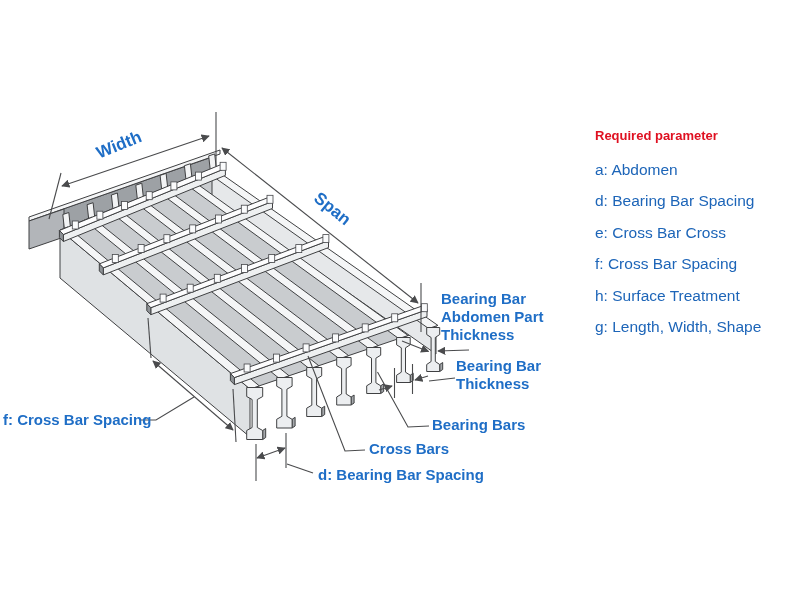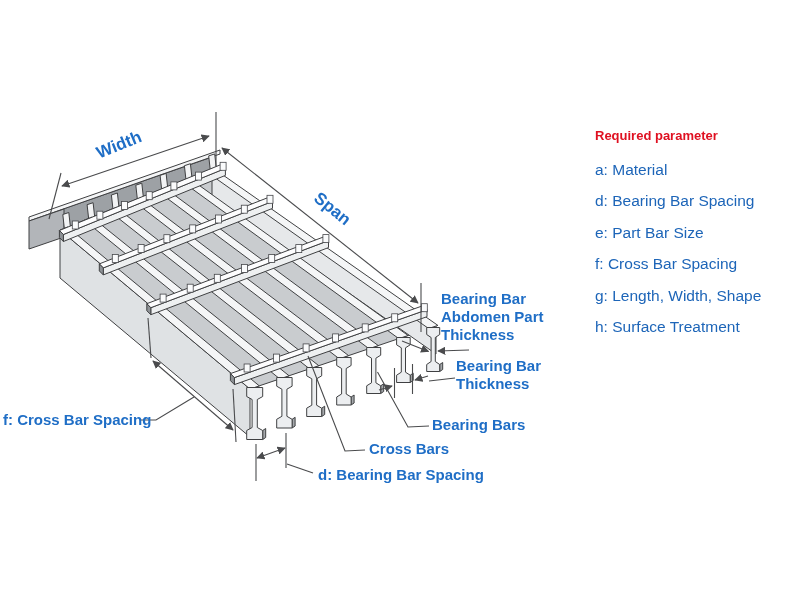--- a/index.html
+++ b/index.html
@@ -185,21 +185,21 @@
     <text class="lbl" x="456" y="389">Thickness</text>
   </g>
   <text class="lbl" x="432" y="430">Bearing Bars</text>
   <text class="lbl" x="369" y="454">Cross Bars</text>
   <text class="lbl" x="318" y="480">d: Bearing Bar Spacing</text>
   <text class="lbl" x="3" y="425">f: Cross Bar Spacing</text>
 </svg>
 
 <div id="param-panel">
   <div id="param-title">Required parameter</div>
-  <div class="param-item">a: Material</div>
+  <div class="param-item">a: Abdomen</div>
   <div class="param-item">d: Bearing Bar Spacing</div>
-  <div class="param-item">e: Part Bar Size</div>
+  <div class="param-item">e: Cross Bar Cross</div>
   <div class="param-item">f: Cross Bar Spacing</div>
+  <div class="param-item">h: Surface Treatment</div>
   <div class="param-item">g: Length, Width, Shape</div>
-  <div class="param-item">h: Surface Treatment</div>
 </div>
 
 </div>
 
 </body></html>

